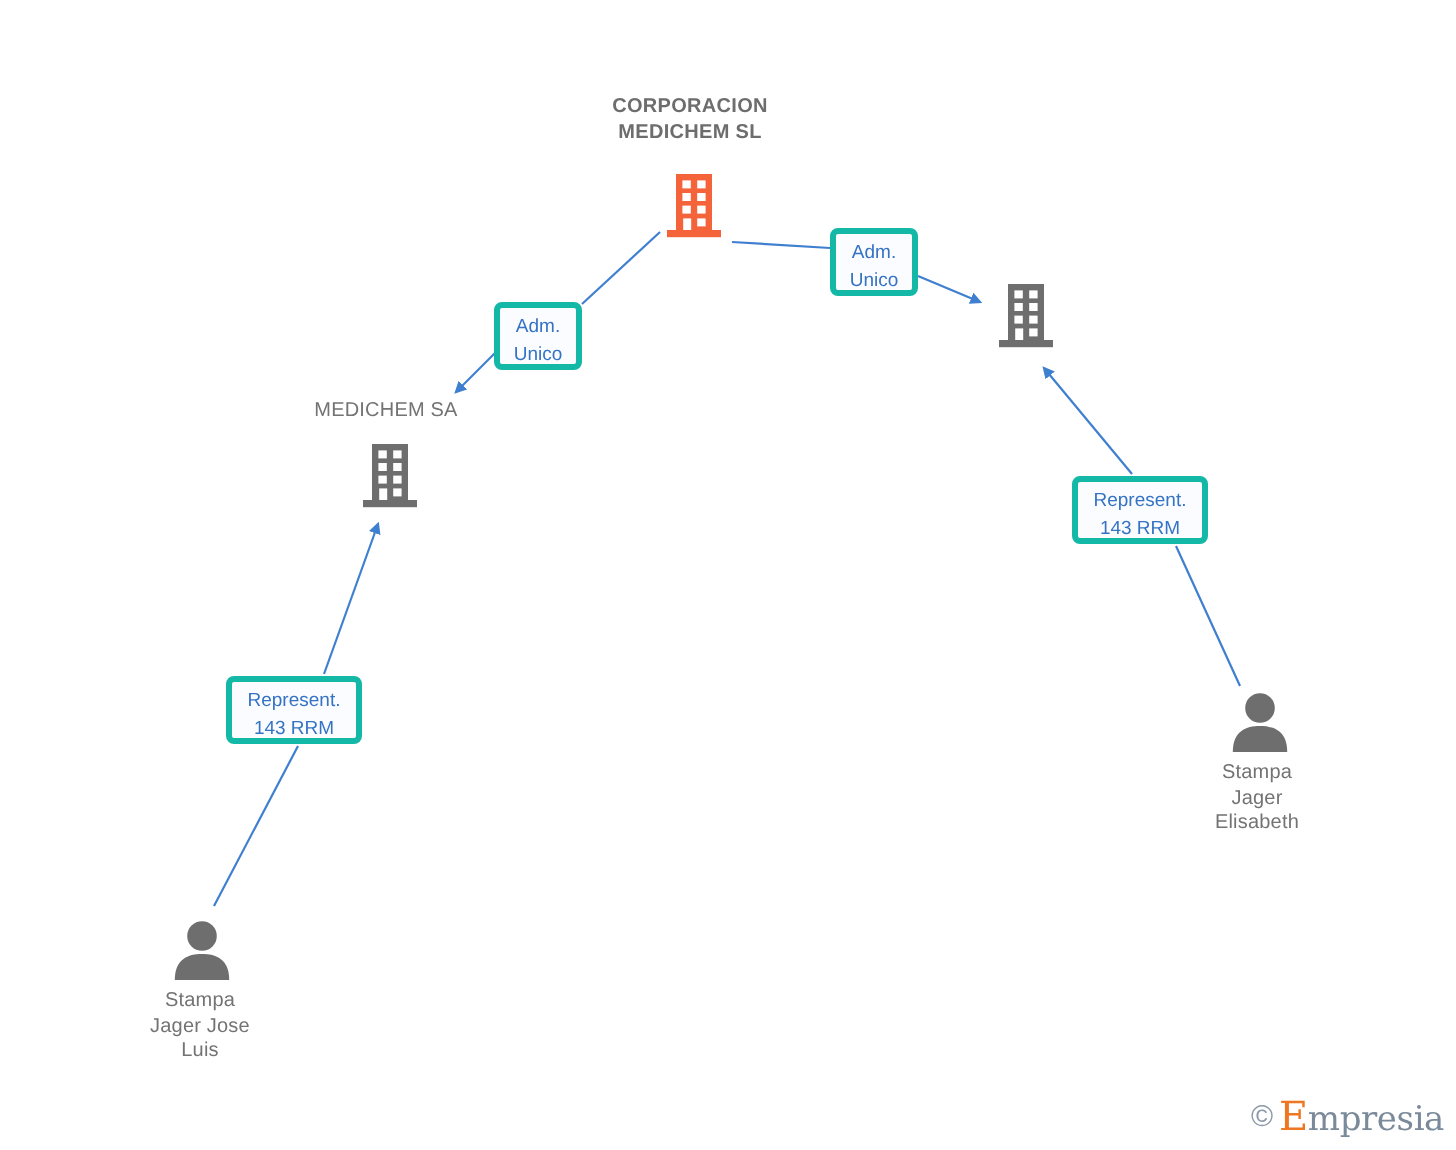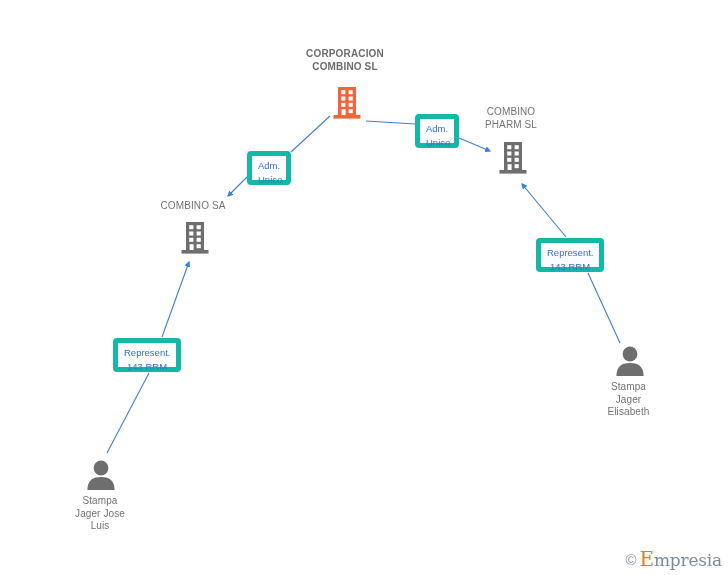--- a/index.html
+++ b/index.html
@@ -40,21 +40,21 @@
     color: #6d6d6d;
     font-weight: bold;
     font-size: 10px;
     letter-spacing: 0.15px;
   }
   .node-icon {
     position: absolute;
   }
   .edge-label {
     position: absolute;
-    border: 5px solid #14b8a6;
+    border: 3px solid #14b8a6;
     border-radius: 4px;
     background: #fafcff;
     color: #3573c4;
     font-size: 9.5px;
     line-height: 14px;
     text-align: center;
     padding: 3px 6px 4px 6px;
     white-space: pre-line;
     box-sizing: border-box;
   }
@@ -107,54 +107,52 @@
     <path d="M 107 453 L 149 373" stroke="#3f7fd0" stroke-width="1.1" fill="none"></path>
 
     <path d="M 162 337 L 189 262" stroke="#3f7fd0" stroke-width="1.1" fill="none" marker-end="url(#arrow)"></path>
 
     <path d="M 620 343 L 588 273" stroke="#3f7fd0" stroke-width="1.1" fill="none"></path>
 
     <path d="M 566 237 L 522 184" stroke="#3f7fd0" stroke-width="1.1" fill="none" marker-end="url(#arrow)"></path>
   </svg>
 
   <div class="node-label root" style="left:265px; top:48px; width:160px;">CORPORACION
-COMBINO SL</div>
+MEDICHEM SL</div>
   <div class="node-icon" style="left:331px; top:86px;">
     <svg width="32" height="34" viewBox="0 0 32 34">
       <rect x="7" y="1" width="18" height="28" fill="#f4633a"></rect>
       <rect x="10.2" y="4.2" width="4.2" height="4" fill="#ffffff"></rect>
       <rect x="17.6" y="4.2" width="4.2" height="4" fill="#ffffff"></rect>
       <rect x="10.2" y="10.5" width="4.2" height="4" fill="#ffffff"></rect>
       <rect x="17.6" y="10.5" width="4.2" height="4" fill="#ffffff"></rect>
       <rect x="10.2" y="16.8" width="4.2" height="4" fill="#ffffff"></rect>
       <rect x="17.6" y="16.8" width="4.2" height="4" fill="#ffffff"></rect>
       <rect x="10.6" y="23.2" width="4" height="5.8" fill="#ffffff"></rect>
       <rect x="17.6" y="23.2" width="4.2" height="4" fill="#ffffff"></rect>
       <rect x="2.5" y="29" width="27" height="3.6" fill="#f4633a"></rect>
     </svg>
   </div>
 
-  <div class="node-label" style="left:451px; top:106px; width:120px;">COMBINO
-PHARM SL</div>
   <div class="node-icon" style="left:497px; top:141px;">
     <svg width="32" height="34" viewBox="0 0 32 34">
       <rect x="7" y="1" width="18" height="28" fill="#6e6e6e"></rect>
       <rect x="10.2" y="4.2" width="4.2" height="4" fill="#ffffff"></rect>
       <rect x="17.6" y="4.2" width="4.2" height="4" fill="#ffffff"></rect>
       <rect x="10.2" y="10.5" width="4.2" height="4" fill="#ffffff"></rect>
       <rect x="17.6" y="10.5" width="4.2" height="4" fill="#ffffff"></rect>
       <rect x="10.2" y="16.8" width="4.2" height="4" fill="#ffffff"></rect>
       <rect x="17.6" y="16.8" width="4.2" height="4" fill="#ffffff"></rect>
       <rect x="10.6" y="23.2" width="4" height="5.8" fill="#ffffff"></rect>
       <rect x="17.6" y="23.2" width="4.2" height="4" fill="#ffffff"></rect>
       <rect x="2.5" y="29" width="27" height="3.6" fill="#6e6e6e"></rect>
     </svg>
   </div>
 
-  <div class="node-label" style="left:133px; top:200px; width:120px;">COMBINO SA</div>
+  <div class="node-label" style="left:133px; top:200px; width:120px;">MEDICHEM SA</div>
   <div class="node-icon" style="left:179px; top:221px;">
     <svg width="32" height="34" viewBox="0 0 32 34">
       <rect x="7" y="1" width="18" height="28" fill="#6e6e6e"></rect>
       <rect x="10.2" y="4.2" width="4.2" height="4" fill="#ffffff"></rect>
       <rect x="17.6" y="4.2" width="4.2" height="4" fill="#ffffff"></rect>
       <rect x="10.2" y="10.5" width="4.2" height="4" fill="#ffffff"></rect>
       <rect x="17.6" y="10.5" width="4.2" height="4" fill="#ffffff"></rect>
       <rect x="10.2" y="16.8" width="4.2" height="4" fill="#ffffff"></rect>
       <rect x="17.6" y="16.8" width="4.2" height="4" fill="#ffffff"></rect>
       <rect x="10.6" y="23.2" width="4" height="5.8" fill="#ffffff"></rect>

